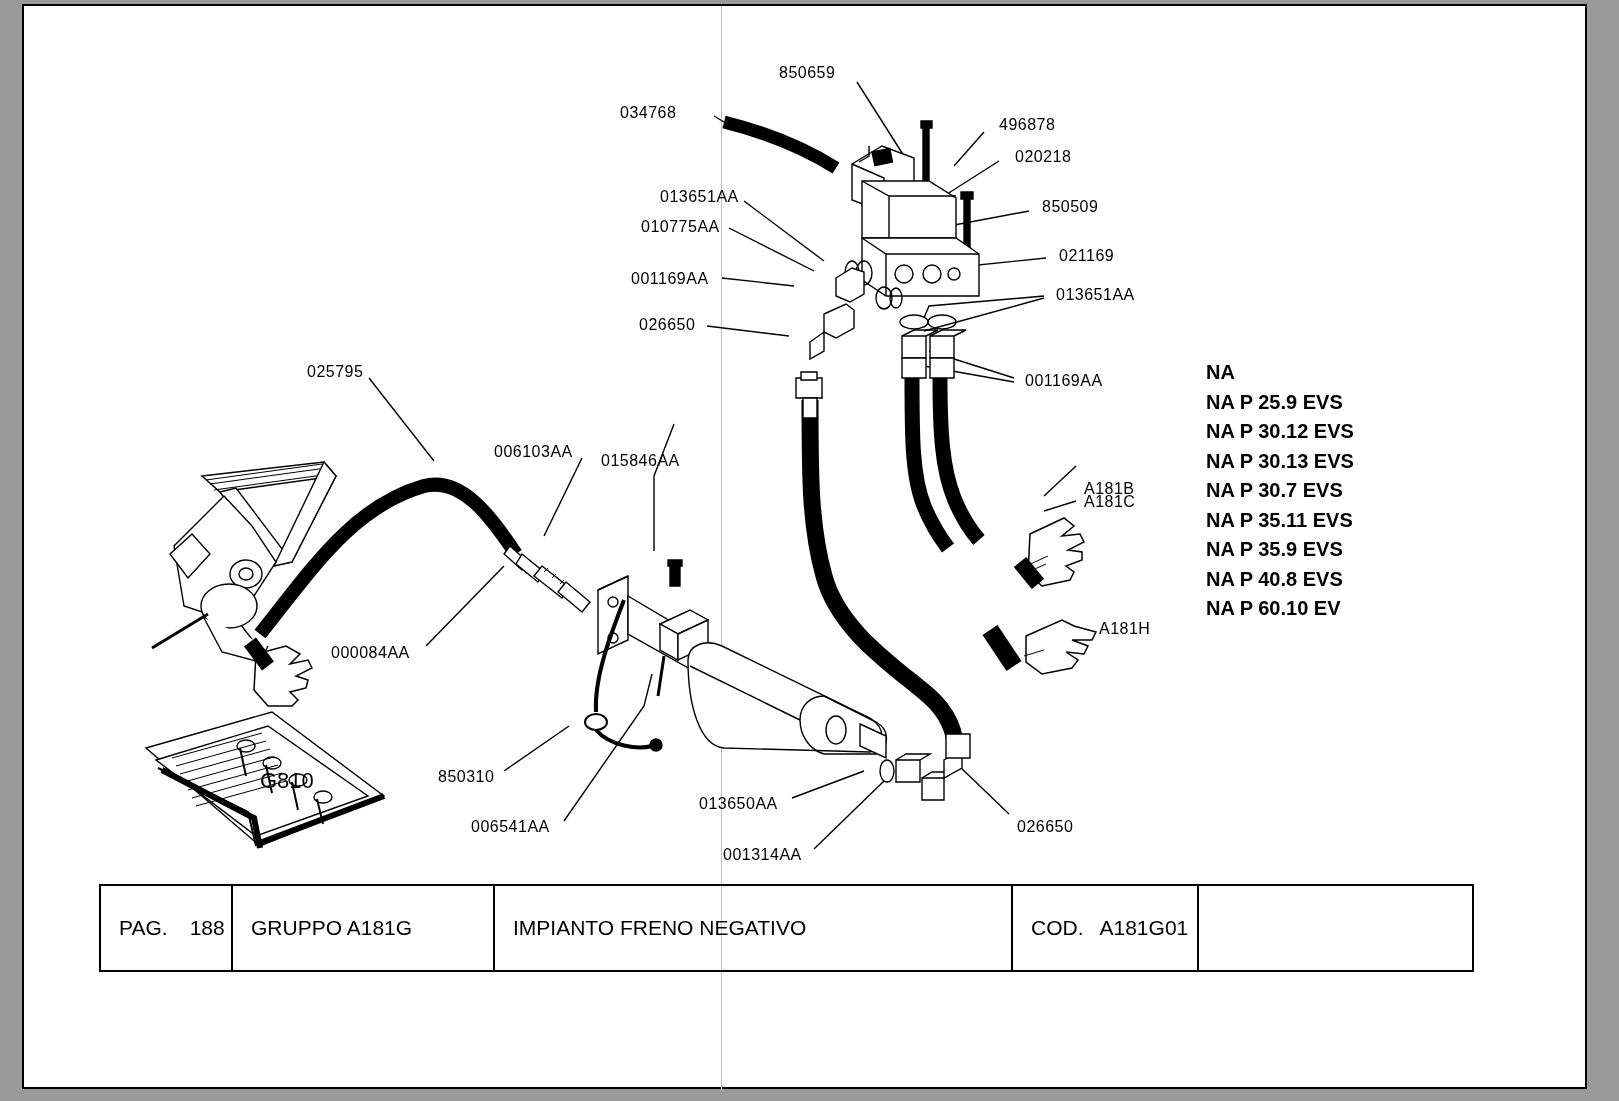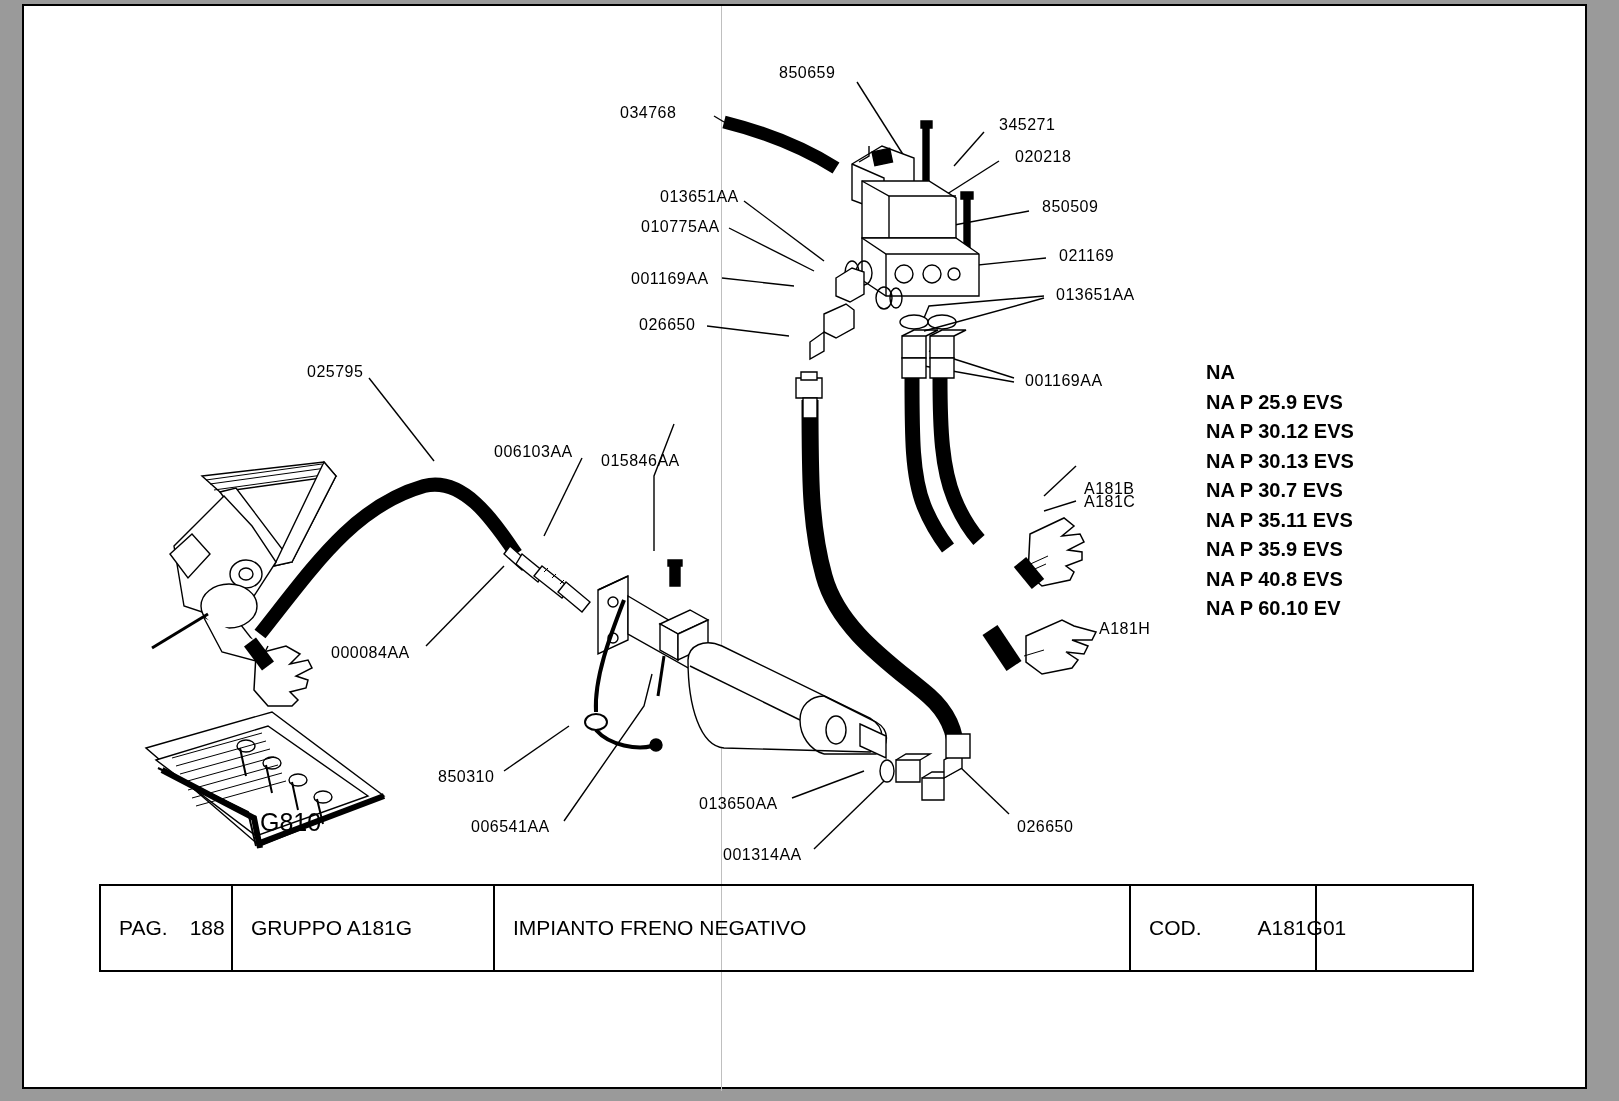--- a/index.html
+++ b/index.html
@@ -9,27 +9,27 @@
   .foldline{position:absolute;left:697px;top:0;width:1px;height:1085px;background:#bfbfbf;}
   .lbl{position:absolute;font-family:"Liberation Sans", sans-serif;font-size:16px;color:#000;white-space:nowrap;letter-spacing:0.5px;}
   .variants{position:absolute;left:1182px;top:352px;font-size:20px;font-weight:bold;line-height:29.5px;color:#000;}
   .variants div{white-space:nowrap;}
   svg.art{position:absolute;left:0;top:0;width:1565px;height:1085px;overflow:visible;}
   .tblock{position:absolute;left:75px;top:878px;width:1375px;height:88px;border:2px solid #000;box-sizing:border-box;display:flex;}
   .tcell{display:flex;align-items:center;height:100%;box-sizing:border-box;padding-left:18px;font-size:21px;color:#000;}
   .tcell.b{border-right:2px solid #000;}
   .c1{width:132px;justify-content:flex-start;}
   .c2{width:262px;}
-  .c3{width:636px;}
-  .c4{width:186px;gap:40px;}
+  .c3{width:518px;}
+  .c4{width:186px;}
   .c5{flex:1;}
   .pagnum{margin-left:22px;}
   .codnum{margin-left:16px;}
   .savnum{margin-left:16px;}
-  .g810{position:absolute;font-size:25px;color:#000;margin-top:40px;}
+  .g810{position:absolute;font-size:22px;color:#000;}
 </style>
 </head>
 <body>
 
 <div class="page">
   <div class="sheet">
 
     <div class="foldline"></div>
 
     <svg class="art" viewBox="0 0 1565 1085">
@@ -199,21 +199,21 @@
         <ellipse cx="299" cy="791" rx="9" ry="6"></ellipse>
         <path d="M216 742 L222 770 M242 759 L248 787 M268 776 L274 804 M293 793 L299 818" stroke-width="2"></path>
 
         <path d="M700 116 C740 126 780 142 812 162" stroke="#000" stroke-width="13" fill="none"></path>
 
       </g>
     </svg>
 
     <div class="lbl" style="left:596px;top:98px;">034768</div>
     <div class="lbl" style="left:755px;top:58px;">850659</div>
-    <div class="lbl" style="left:975px;top:110px;">345271</div>
+    <div class="lbl" style="left:975px;top:110px;">496878</div>
     <div class="lbl" style="left:991px;top:142px;">020218</div>
     <div class="lbl" style="left:1018px;top:192px;">850509</div>
     <div class="lbl" style="left:1035px;top:241px;">021169</div>
     <div class="lbl" style="left:1032px;top:280px;">013651AA</div>
     <div class="lbl" style="left:636px;top:182px;">013651AA</div>
     <div class="lbl" style="left:593px;top:212px;margin-left:24px;">010775AA</div>
     <div class="lbl" style="left:607px;top:264px;">001169AA</div>
     <div class="lbl" style="left:615px;top:310px;">026650</div>
     <div class="lbl" style="left:1001px;top:366px;">001169AA</div>
     <div class="lbl" style="left:283px;top:357px;">025795</div>

